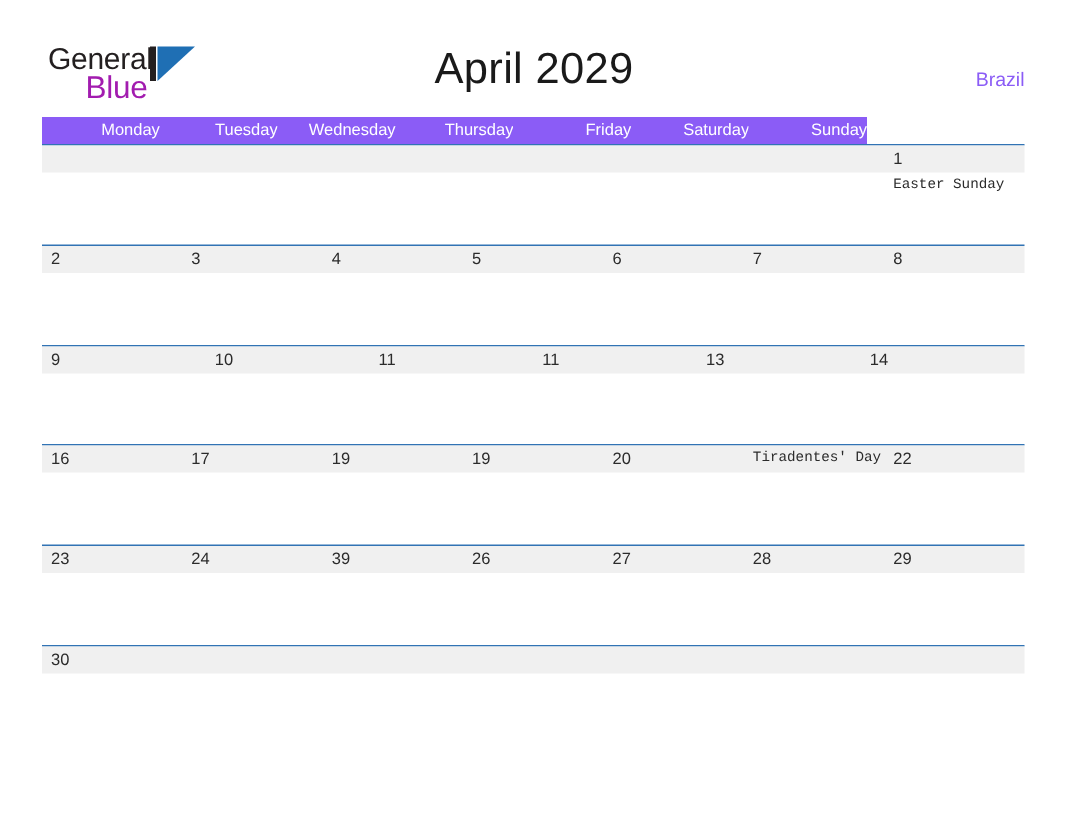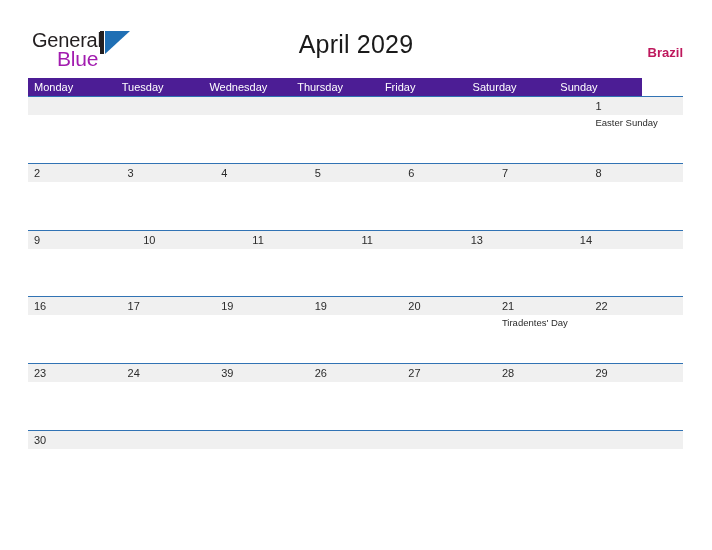--- a/index.html
+++ b/index.html
@@ -81,50 +81,50 @@
     border-left: 25px solid #1f6fb4;
     border-bottom: 23px solid transparent;
   }
 
   .cal-title {
     position: absolute;
     left: 0;
     top: 30px;
     width: 712px;
     text-align: center;
-    font-size: 25px;
+    font-size: 29px;
     color: #1a1a1a;
     font-weight: normal;
     letter-spacing: 0.2px;
   }
 
   .cal-region {
     position: absolute;
     right: 29px;
     top: 45px;
     font-size: 13px;
-    color: #be185d;
+    color: #8b5cf6;
     text-align: right;
     white-space: nowrap;
-    font-weight: bold;
   }
 
   
   .calendar {
     position: absolute;
     left: 28px;
     top: 78px;
     width: 655px;
   }
 
   .weekdays {
     display: flex;
-    width: 614px;
+    width: 550px;
     height: 18px;
-    background: #4c1d95;
+    background: #8b5cf6;
+    text-align: right;
   }
   .weekday {
     flex: 1 1 0;
     font-size: 11px;
     color: #ffffff;
     line-height: 18px;
     padding-left: 6px;
     box-sizing: border-box;
     white-space: nowrap;
     overflow: hidden;
@@ -169,20 +169,21 @@
     height: 18px;
     display: block;
   }
   .day-event {
     font-size: 9.5px;
     color: #2b2b2b;
     line-height: 13px;
     display: block;
     margin-top: 1px;
     white-space: nowrap;
+    font-family: Liberation Mono, monospace;
   }
 </style>
 </head>
 <body>
 
 <div class="page">
 
   <div class="header">
 
     <div class="logo">
@@ -327,21 +328,20 @@
         </div>
         <div class="day-cell">
           <span class="day-num">19</span>
           <span class="day-event"></span>
         </div>
         <div class="day-cell">
           <span class="day-num">20</span>
           <span class="day-event"></span>
         </div>
         <div class="day-cell">
-          <span class="day-num">21</span>
           <span class="day-event">Tiradentes' Day</span>
         </div>
         <div class="day-cell">
           <span class="day-num">22</span>
           <span class="day-event"></span>
         </div>
       </div>
     </div>
 
     <div class="week-row">

